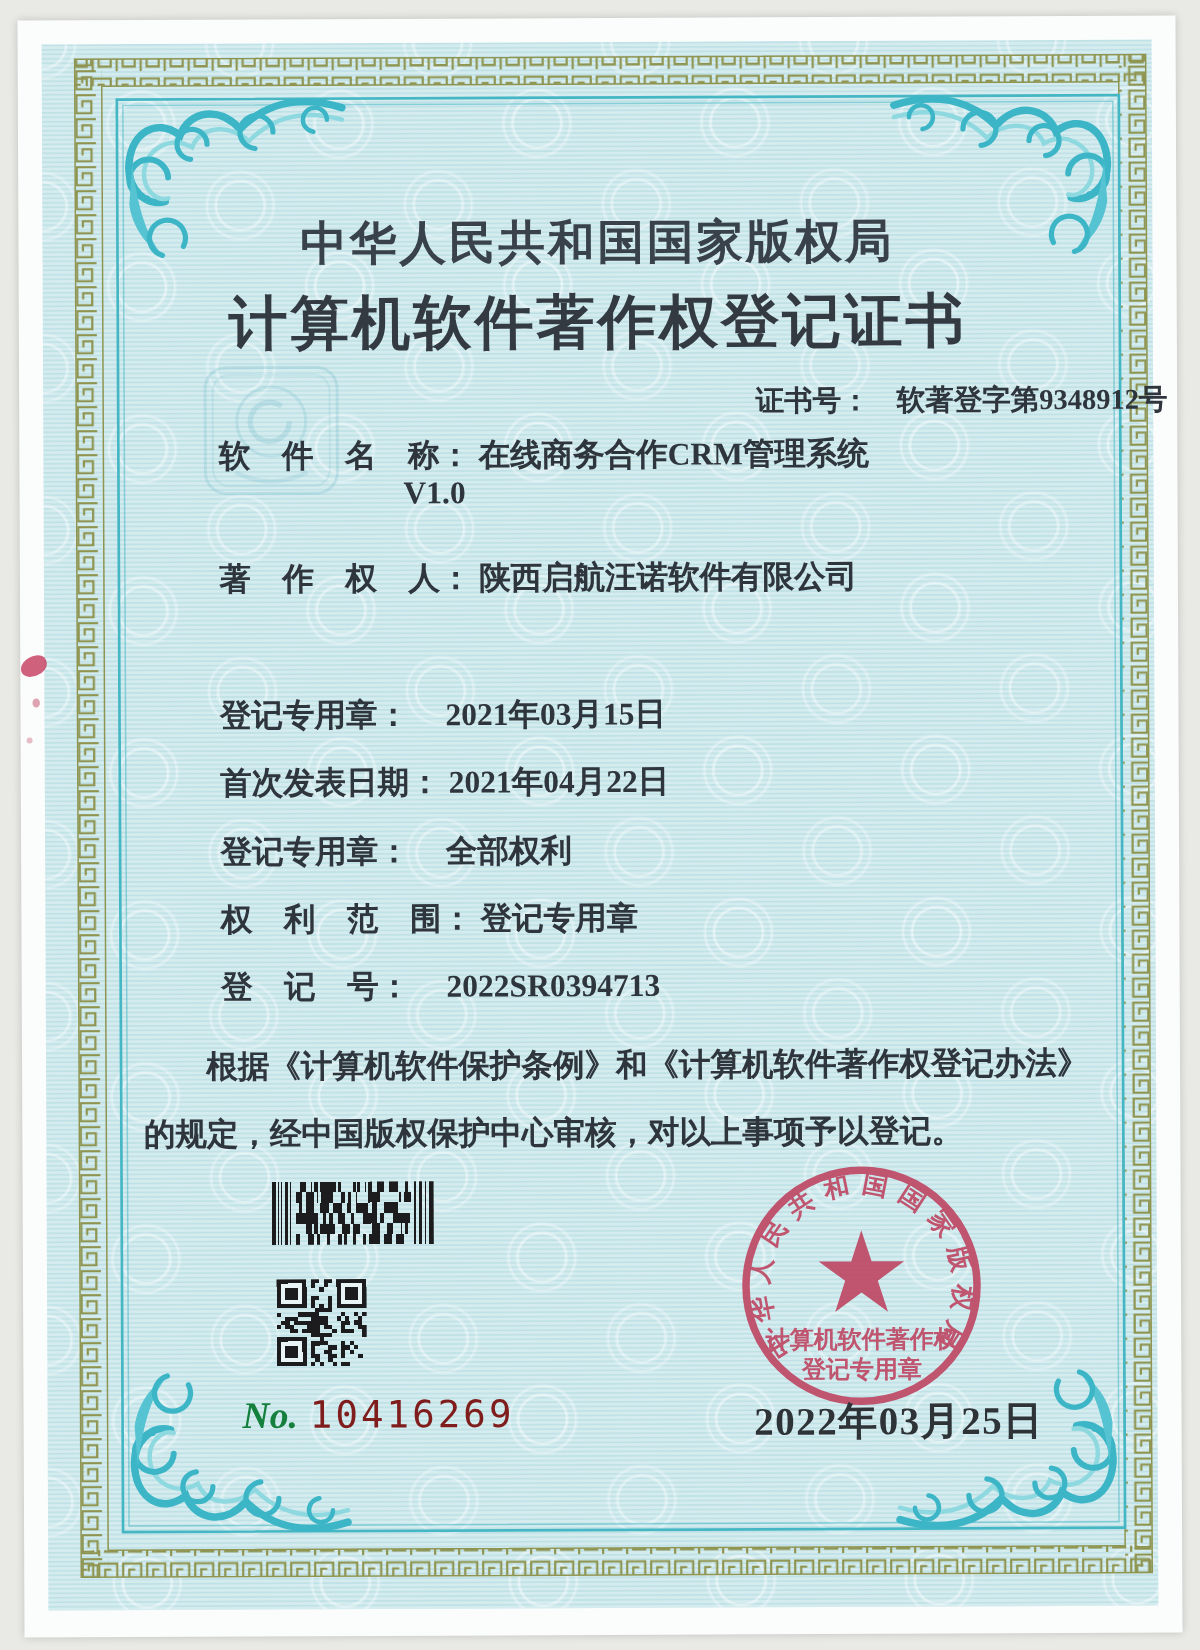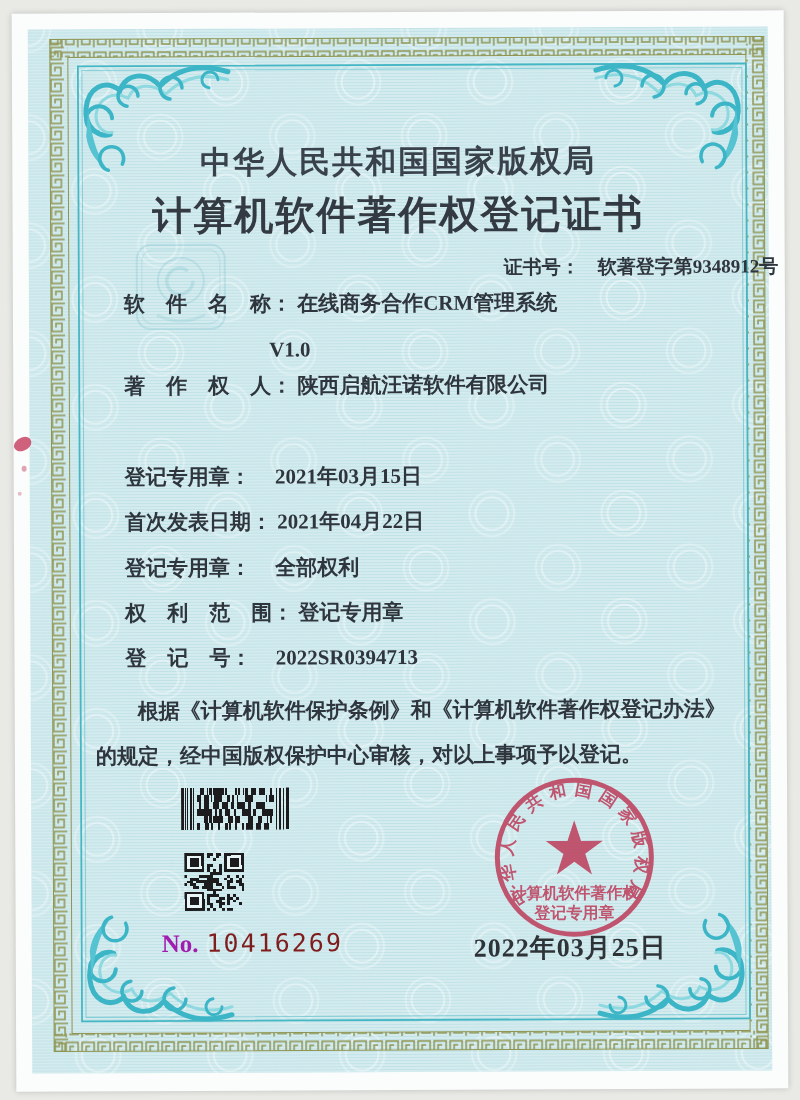--- a/index.html
+++ b/index.html
@@ -25,32 +25,32 @@
   }
   .ornaments{position:absolute;left:0;top:0;pointer-events:none;}
   .content{position:absolute;left:0;top:0;width:772px;height:1078px;color:#2e353c;}
   .title1{position:absolute;top:129px;left:0;width:100%;text-align:center;
     font-size:31px;font-weight:bold;letter-spacing:2px;color:#39414a;}
   .title2{position:absolute;top:176px;left:0;width:100%;text-align:center;
     font-size:39px;font-weight:bold;letter-spacing:2px;color:#333a42;}
   .certno{position:absolute;top:243px;left:491px;font-size:19px;font-weight:bold;white-space:nowrap;}
   .certno .gap{display:inline-block;width:18px;}
   .row{position:absolute;left:111px;white-space:nowrap;font-size:21px;font-weight:bold;}
-  .flabel{display:inline-block;min-width:145px;}
+  .flabel{display:inline-block;min-width:145px;margin-left:22px;}
   .fvalue{display:inline-block;}
   .fvalue2{position:absolute;left:256px;font-size:21px;font-weight:bold;}
   .statement{position:absolute;left:81px;top:676px;width:632px;
     font-size:21px;font-weight:bold;line-height:45px;text-indent:2em;color:#2e353c;}
   .barcode{position:absolute;left:166px;top:775px;width:108px;height:42px;}
   .qrcode{position:absolute;left:169px;top:840px;width:60px;height:58px;}
   .serial{position:absolute;top:916px;left:146px;font-size:25px;white-space:nowrap;}
-  .serial .prefix{font-weight:bold;color:#a21caf;}
+  .serial .prefix{font-weight:bold;color:#15803d;font-style:italic;}
   .serial .num{font-family:"DejaVu Sans Mono","Liberation Mono",monospace;
     font-weight:normal;color:#7f1d1d;letter-spacing:2px;margin-left:8px;}
-  .issue-date{position:absolute;top:919px;left:458px;font-size:26px;font-weight:bold;
+  .issue-date{position:absolute;top:919px;left:487px;font-size:26px;font-weight:bold;
     letter-spacing:1px;color:#2e3338;}
   .seal{position:absolute;left:459px;top:746px;width:200px;height:200px;opacity:.93;}
   .emboss{position:absolute;left:118px;top:228px;width:100px;height:96px;opacity:.5;}
   .smudge{position:absolute;left:0px;top:424px;width:18px;height:13px;
     background:#c53a5c;opacity:.8;border-radius:60% 40% 55% 45%;transform:rotate(-18deg);}
   .smudge-dot1{position:absolute;left:8px;top:452px;width:5px;height:6px;
     background:#c95b74;opacity:.55;border-radius:50%;}
   .smudge-dot2{position:absolute;left:4px;top:478px;width:4px;height:4px;
     background:#c95b74;opacity:.4;border-radius:50%;}
 </style>
@@ -115,21 +115,21 @@
     <div class="title2">计算机软件著作权登记证书</div>
 
     <div class="certno">
       <span>证书号：</span><span class="gap"></span><span>软著登字第9348912号</span>
     </div>
 
     <div class="row" style="top:277px">
       <span class="flabel">软　件　名　称：</span>
       <span class="fvalue">在线商务合作CRM管理系统</span>
     </div>
-    <div class="fvalue2" style="top:325px">V1.0</div>
+    <div class="fvalue2" style="top:304px">V1.0</div>
 
     <div class="row" style="top:359px">
       <span class="flabel">著　作　权　人：</span>
       <span class="fvalue">陕西启航汪诺软件有限公司</span>
     </div>
 
     <div class="row" style="top:450px">
       <span class="flabel">登记专用章：</span>
       <span class="fvalue">2021年03月15日</span>
     </div>

